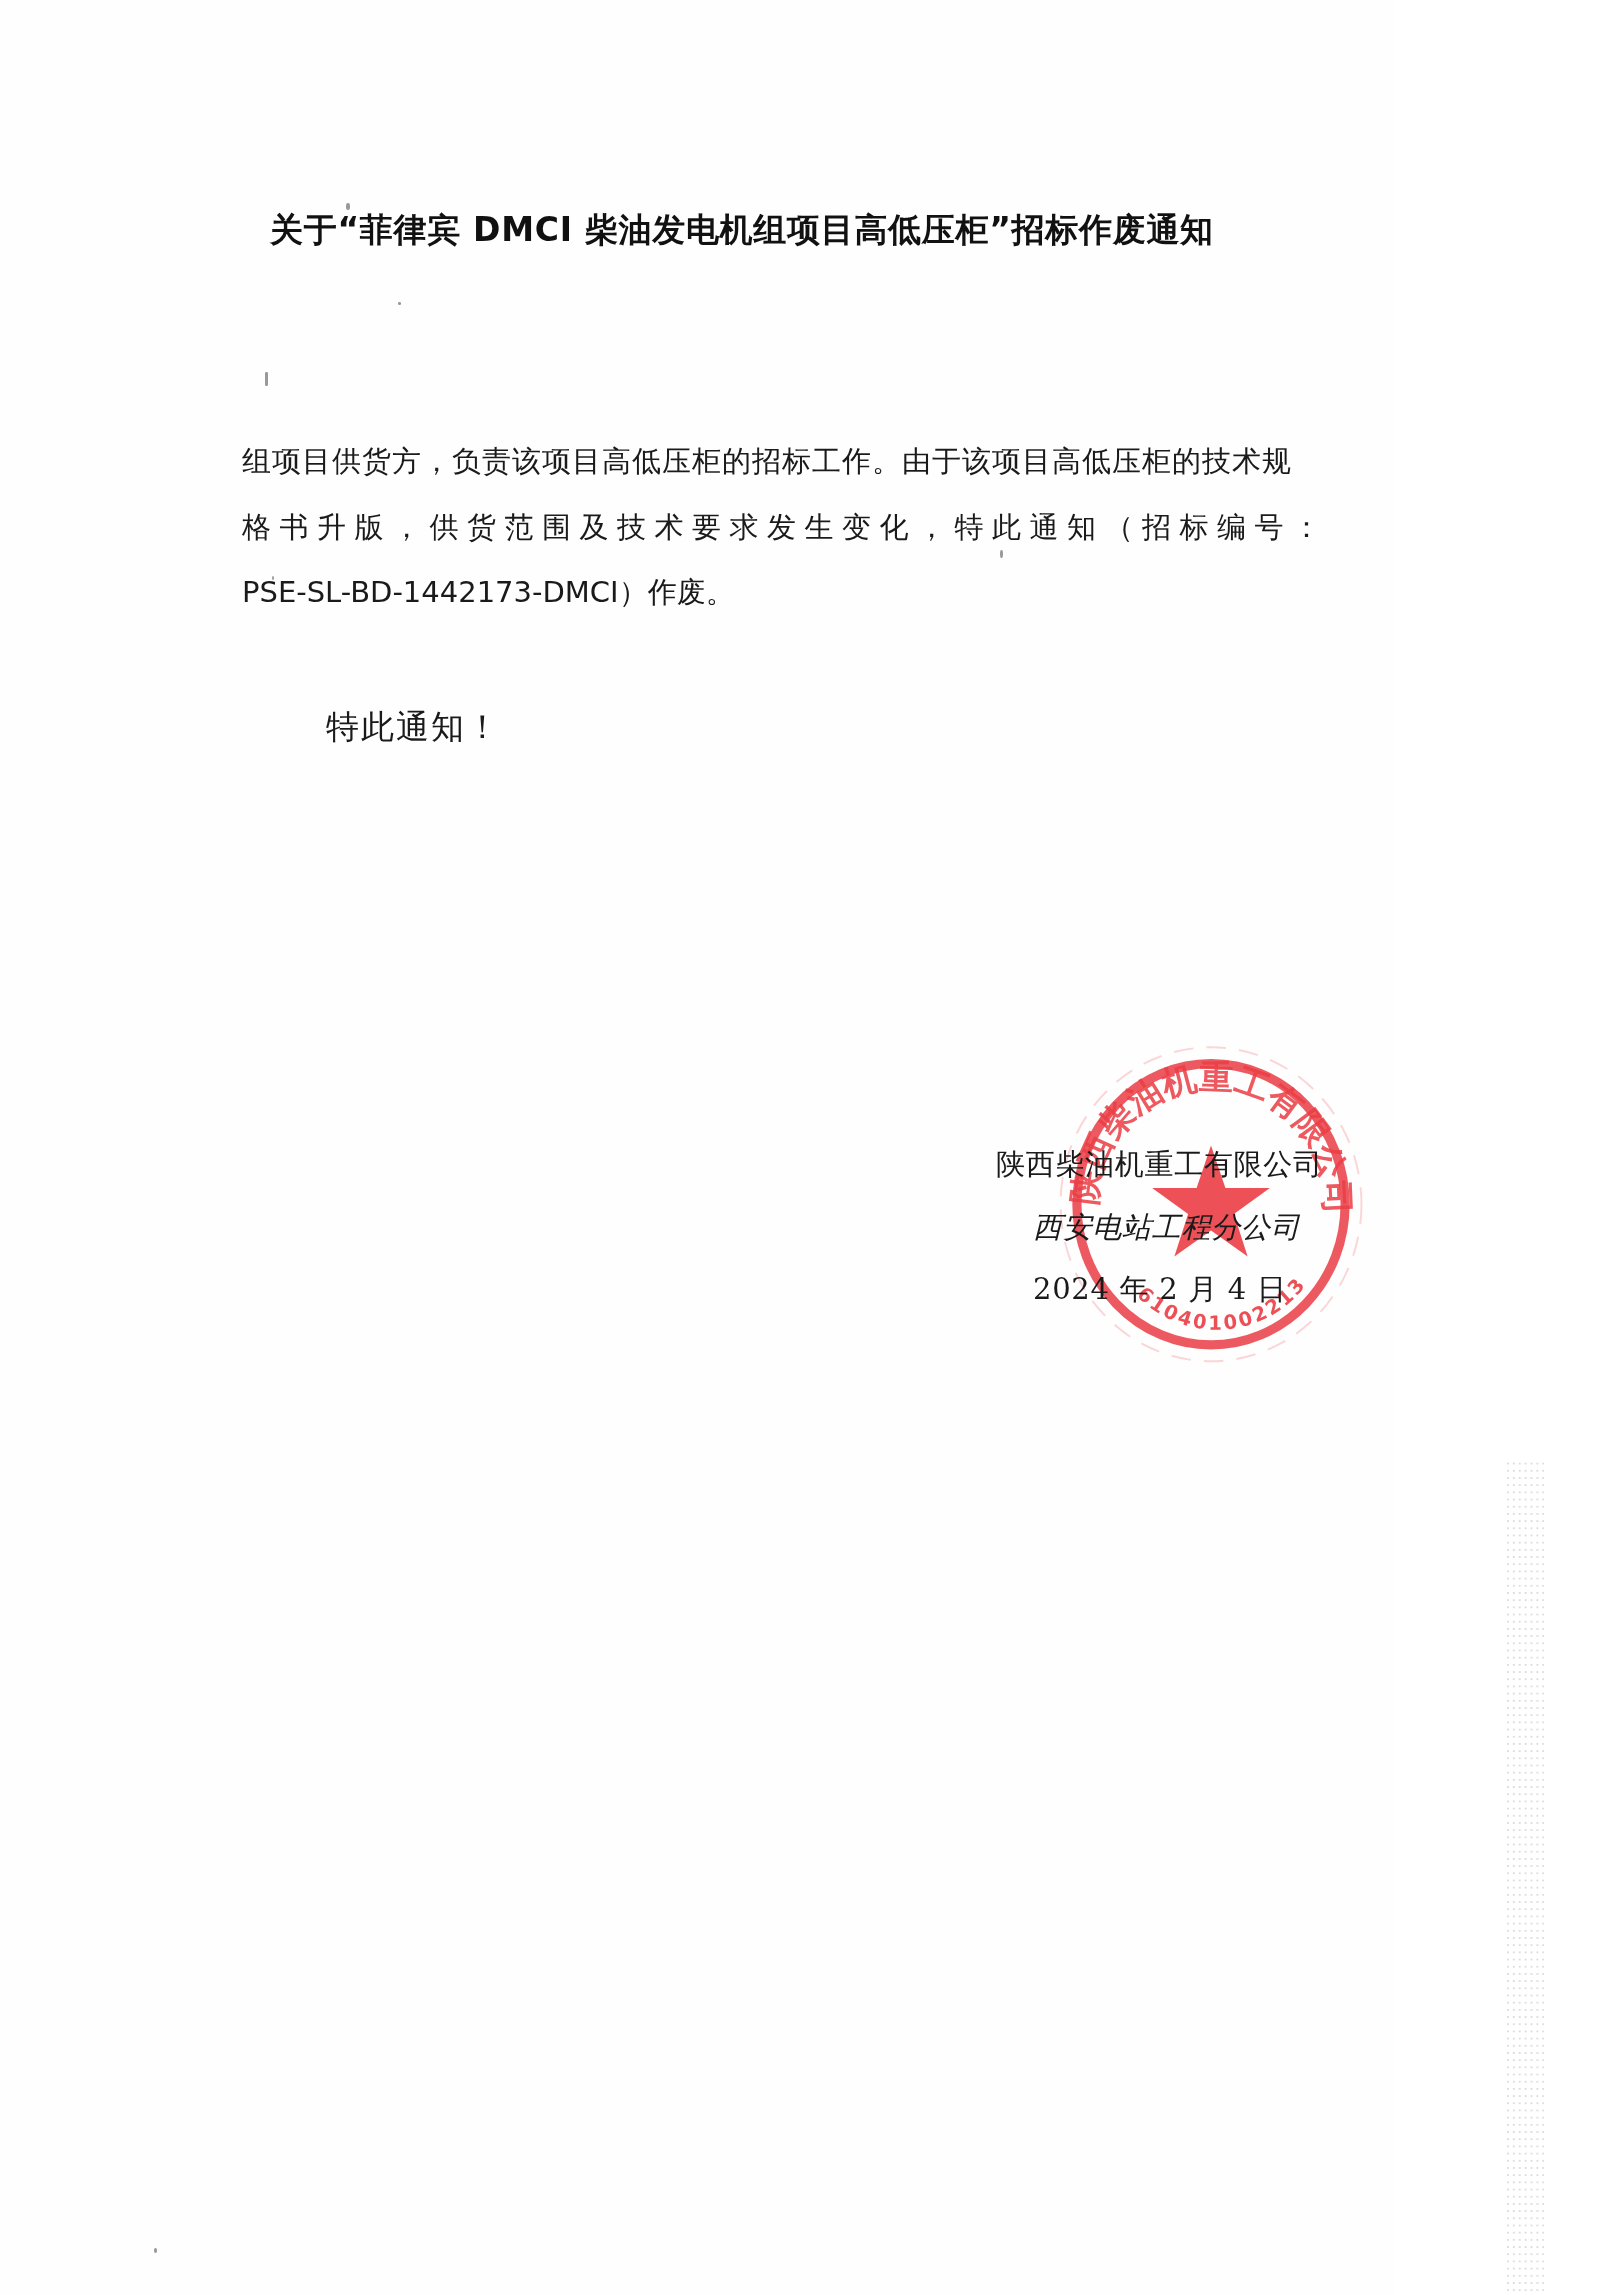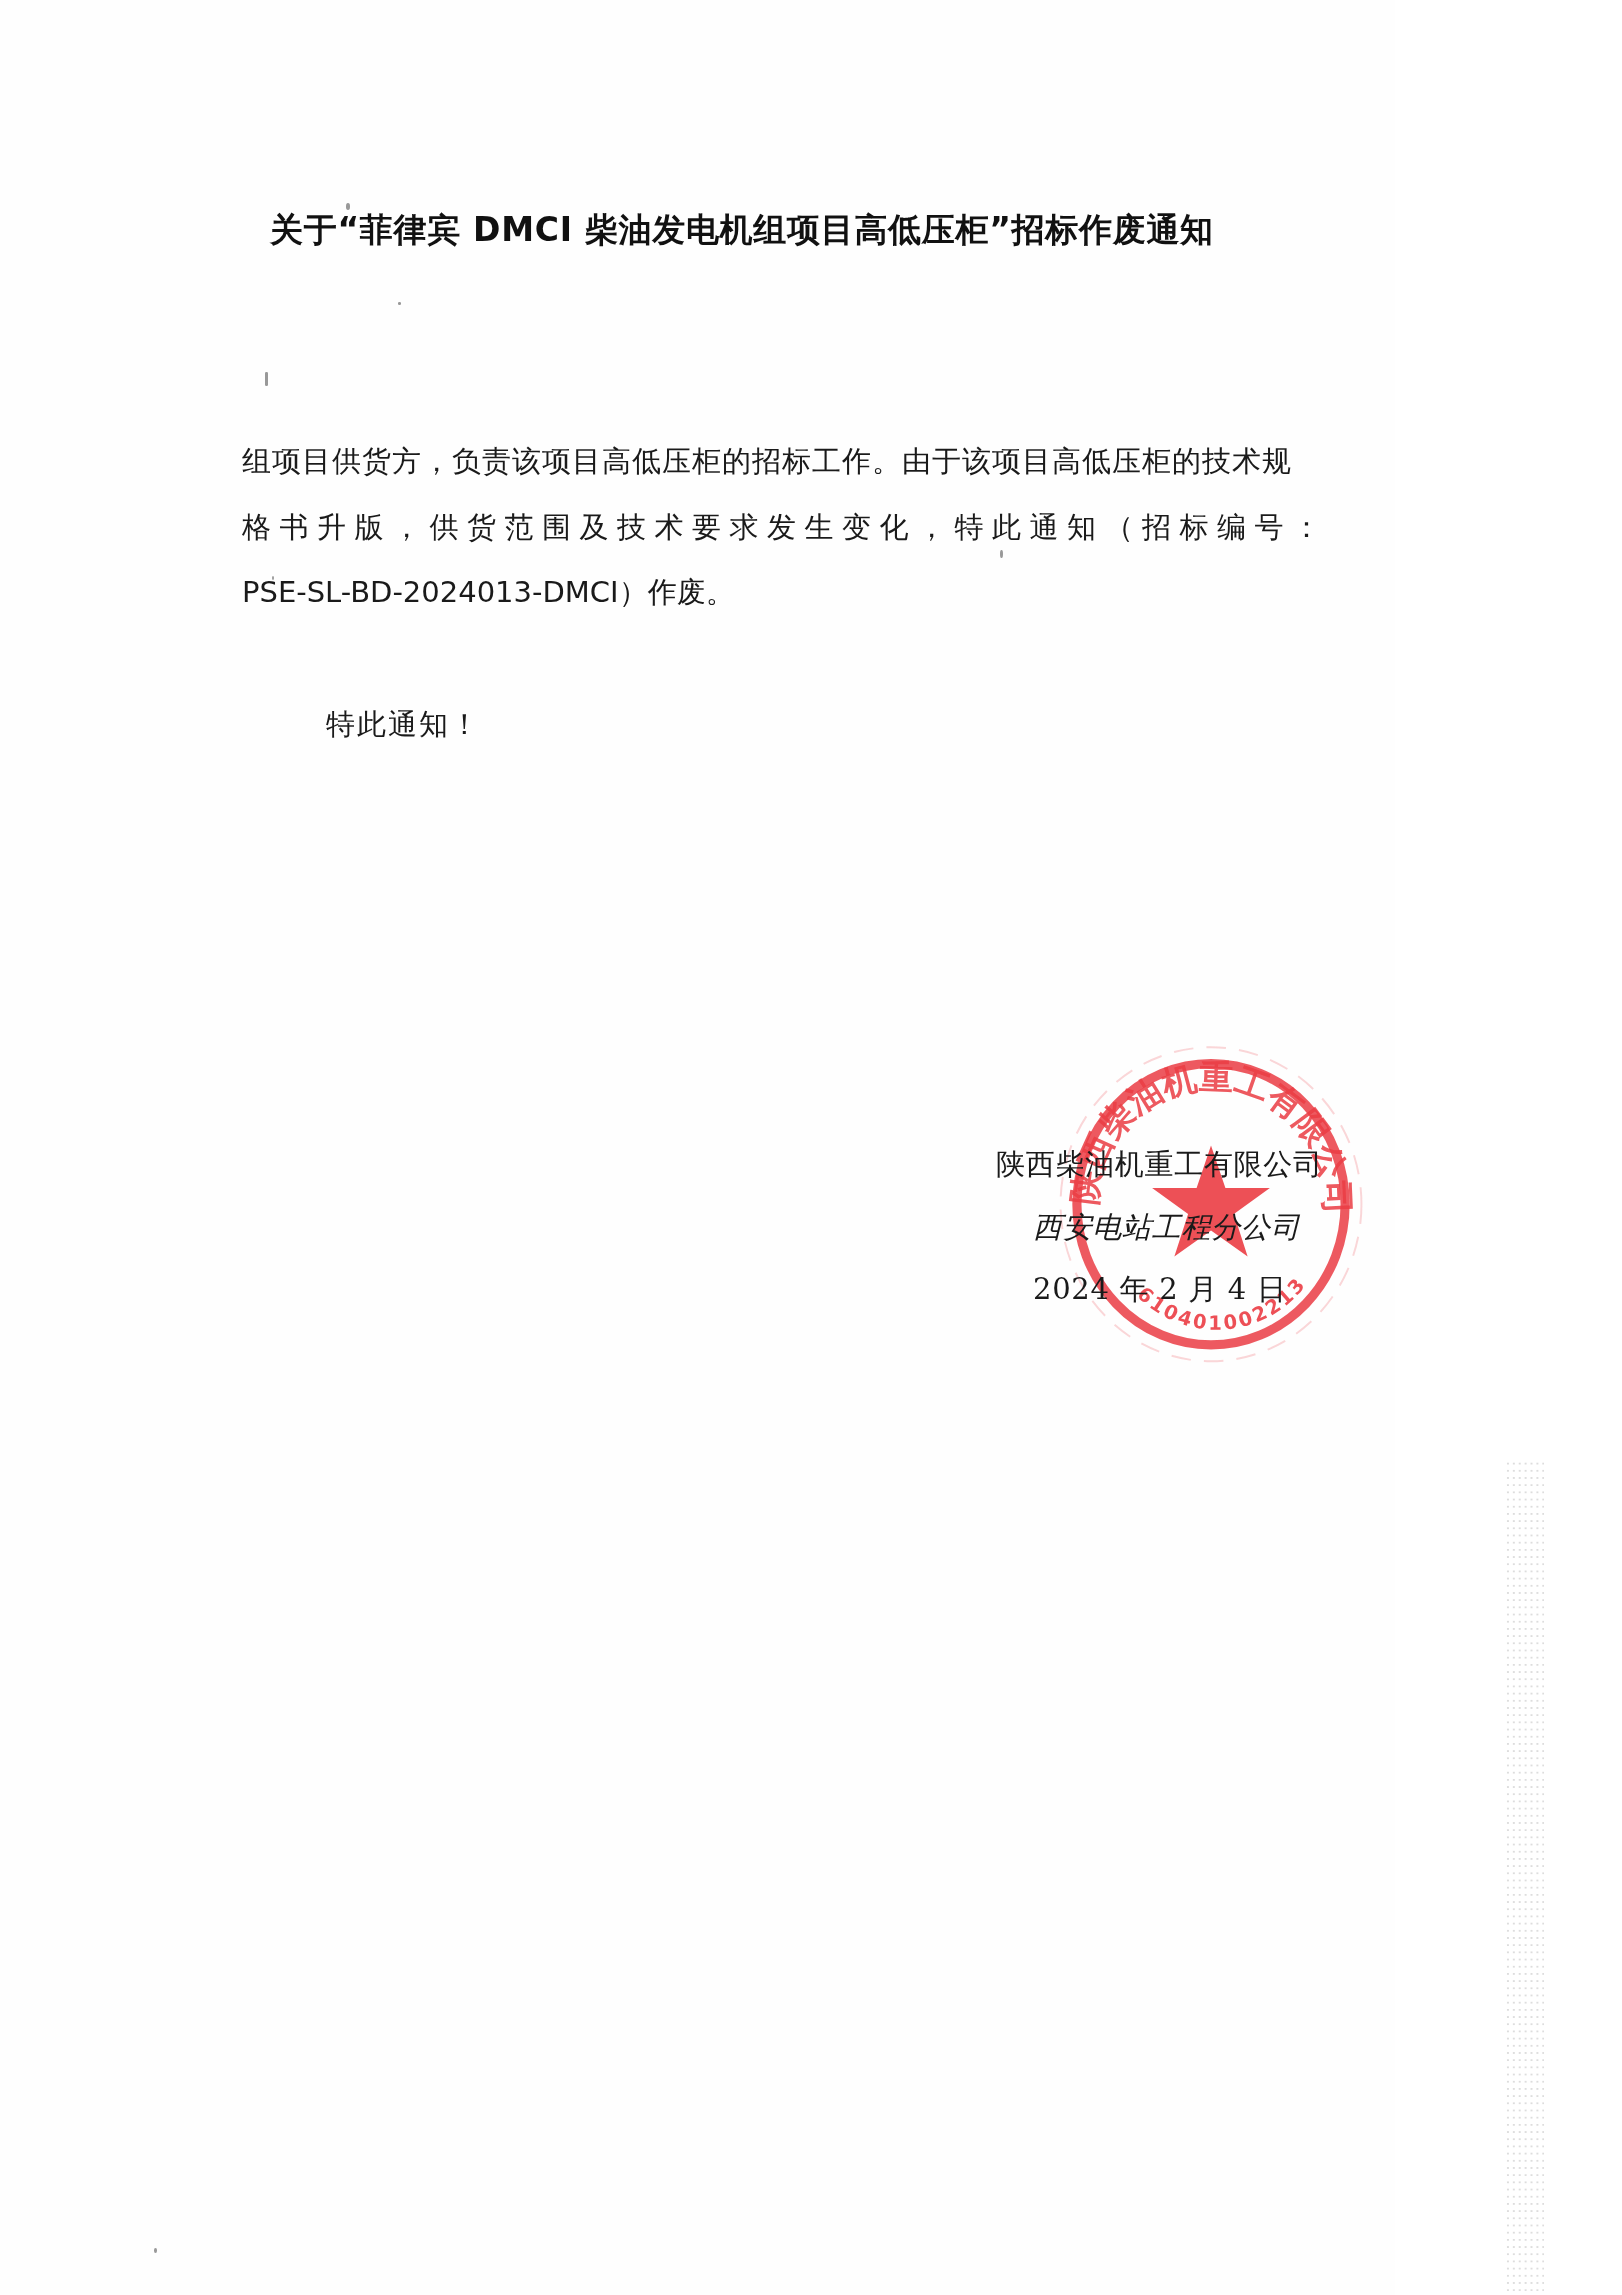--- a/index.html
+++ b/index.html
@@ -43,21 +43,21 @@
     }
     .line1 { left: 308px; top: 378px; letter-spacing: 1px; }
     .line2 { left: 242px; top: 442px; letter-spacing: 1px; }
     .line3 { left: 242px; top: 508px; letter-spacing: 8.5px; }
     .line4 { left: 242px; top: 573px; letter-spacing: 0px; }
     .closing {
       position: absolute;
       left: 326px;
       top: 705px;
       font-family: "DejaVu Serif", "Liberation Serif", serif;
-      font-size: 29px;
+      font-size: 33px;
       letter-spacing: 2px;
       color: #1a1a1a;
     }
     .sig {
       position: absolute;
       font-family: "DejaVu Serif", "Liberation Serif", serif;
       font-size: 29px;
       color: #1a1a1a;
       white-space: nowrap;
       z-index: 3;
@@ -101,21 +101,21 @@
   <div class="speck" style="left:265px;top:372px;width:2.6px;height:14.4px;border-radius:1.3px;"></div>
   <div class="speck" style="left:272px;top:576px;width:2px;height:3.9px;"></div>
   <div class="speck" style="left:1000px;top:550px;width:2.6px;height:7.9px;"></div>
   <div class="speck" style="left:154px;top:2248px;width:3.3px;height:5.2px;"></div>
   <div class="scan-noise"></div>
 
   <div class="title">关于“菲律宾 DMCI 柴油发电机组项目高低压柜”招标作废通知</div>
 
   <div class="body-text line2">组项目供货方，负责该项目高低压柜的招标工作。由于该项目高低压柜的技术规</div>
   <div class="body-text line3">格书升版，供货范围及技术要求发生变化，特此通知（招标编号：</div>
-  <div class="body-text line4">PSE-SL-BD-2024013-DMCI）作废。</div>
+  <div class="body-text line4">PSE-SL-BD-1442173-DMCI）作废。</div>
 
   <div class="closing">特此通知！</div>
 
   <svg class="seal" viewBox="0 0 480 510" xmlns="http://www.w3.org/2000/svg">
     <defs>
       <path id="sealArc" d="M 70 300 A 175 175 0 1 1 410 300"></path>
       <path id="sealArcBottom" d="M 110 380 A 170 170 0 0 0 380 390"></path>
     </defs>
     <ellipse cx="240" cy="260" rx="205" ry="215" fill="none" stroke="#e8222a" stroke-width="14" opacity="0.85"></ellipse>
     <ellipse cx="240" cy="260" rx="230" ry="240" fill="none" stroke="#f07a80" stroke-width="3" opacity="0.35" stroke-dasharray="30 20"></ellipse>

